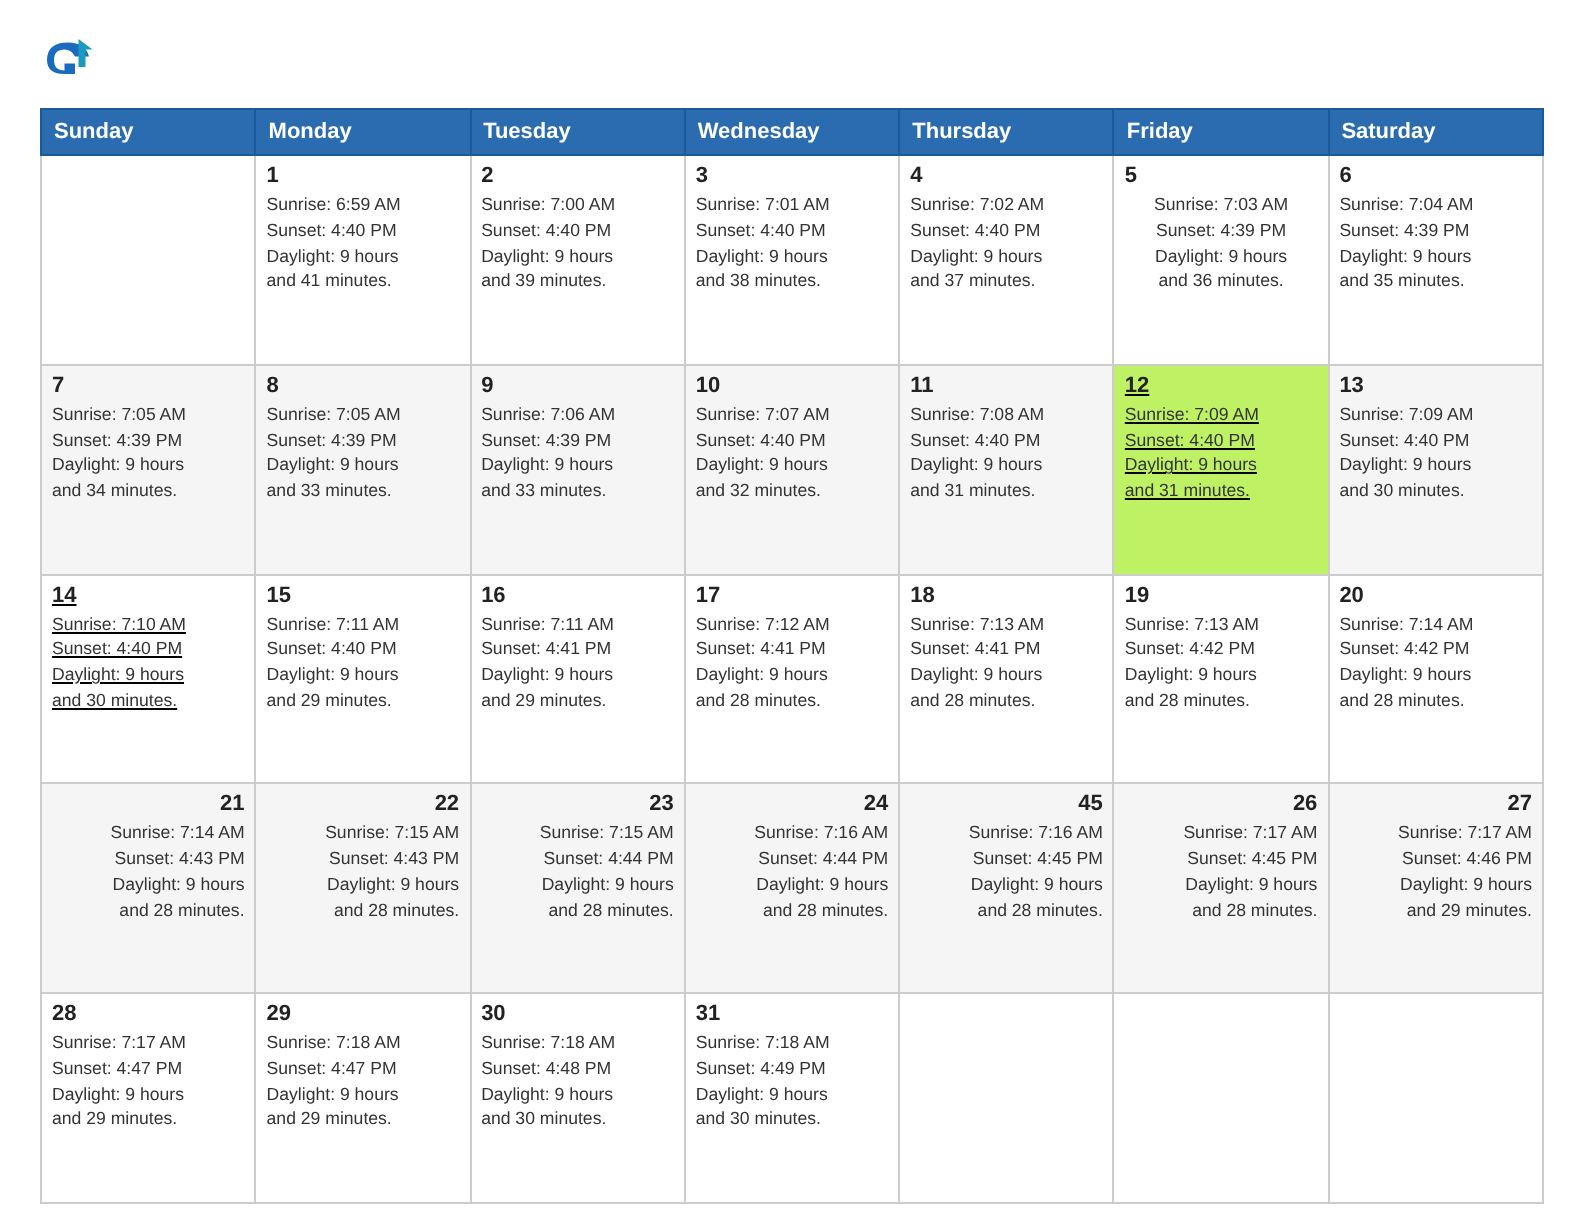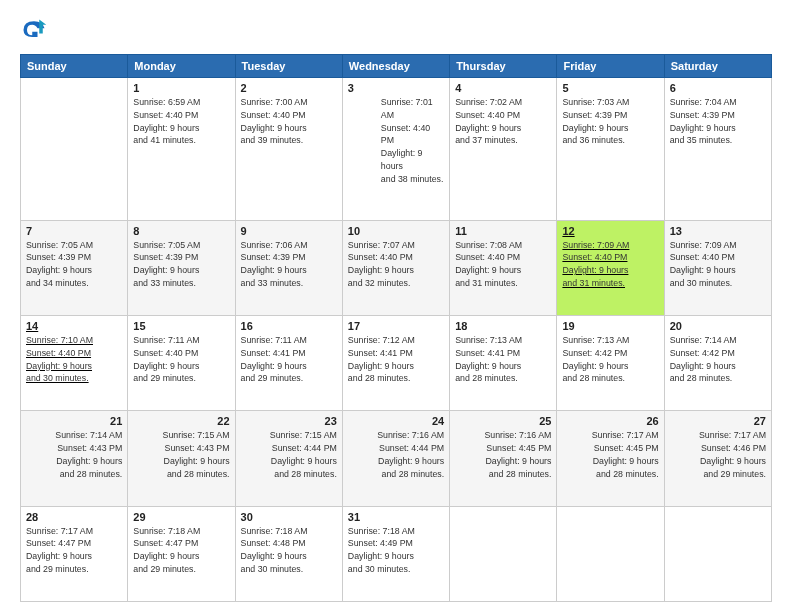--- a/index.html
+++ b/index.html
@@ -140,35 +140,35 @@
           </td>
           <td style="background: rgb(255, 255, 255);">
             <span class="day-num">2</span>
             <div class="day-info" style="white-space: pre-line;">Sunrise: 7:00 AM
 Sunset: 4:40 PM
 Daylight: 9 hours
 and 39 minutes.</div>
           </td>
           <td style="background: rgb(255, 255, 255);">
             <span class="day-num">3</span>
-            <div class="day-info" style="white-space: pre-line; margin-left: 33px;">Sunrise: 7:01 AM
+            <div class="day-info" style="white-space: pre-line;">Sunrise: 7:01 AM
 Sunset: 4:40 PM
 Daylight: 9 hours
 and 38 minutes.</div>
           </td>
           <td style="background: rgb(255, 255, 255);">
             <span class="day-num">4</span>
             <div class="day-info" style="white-space: pre-line;">Sunrise: 7:02 AM
 Sunset: 4:40 PM
 Daylight: 9 hours
 and 37 minutes.</div>
           </td>
           <td style="background: rgb(255, 255, 255);">
             <span class="day-num">5</span>
-            <div class="day-info" style="white-space: pre-line;">Sunrise: 7:03 AM
+            <div class="day-info" style="white-space: pre-line; text-align: center;">Sunrise: 7:03 AM
 Sunset: 4:39 PM
 Daylight: 9 hours
 and 36 minutes.</div>
           </td>
           <td style="background: rgb(255, 255, 255);">
             <span class="day-num">6</span>
             <div class="day-info" style="white-space: pre-line;">Sunrise: 7:04 AM
 Sunset: 4:39 PM
 Daylight: 9 hours
 and 35 minutes.</div>
@@ -299,21 +299,21 @@
 and 28 minutes.</div>
           </td>
           <td style="background: rgb(245, 245, 245);">
             <span class="day-num">24</span>
             <div class="day-info" style="white-space: pre-line;">Sunrise: 7:16 AM
 Sunset: 4:44 PM
 Daylight: 9 hours
 and 28 minutes.</div>
           </td>
           <td style="background: rgb(245, 245, 245);">
-            <span class="day-num">25</span>
+            <span class="day-num">45</span>
             <div class="day-info" style="white-space: pre-line;">Sunrise: 7:16 AM
 Sunset: 4:45 PM
 Daylight: 9 hours
 and 28 minutes.</div>
           </td>
           <td style="background: rgb(245, 245, 245);">
             <span class="day-num">26</span>
             <div class="day-info" style="white-space: pre-line;">Sunrise: 7:17 AM
 Sunset: 4:45 PM
 Daylight: 9 hours

